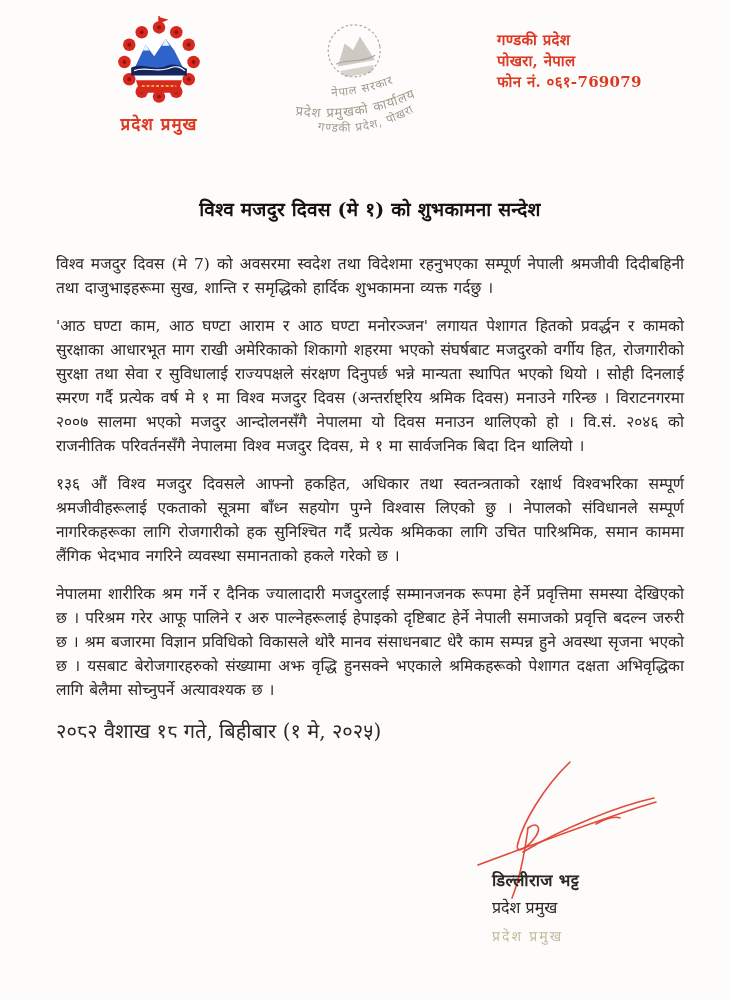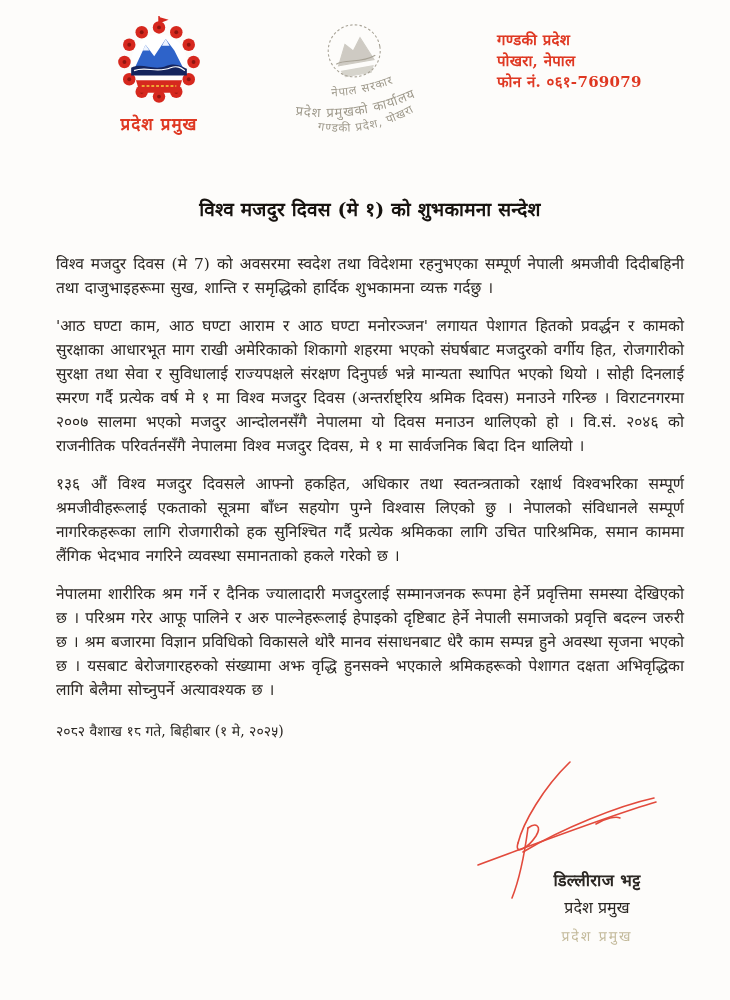--- a/index.html
+++ b/index.html
@@ -29,26 +29,26 @@
   
   .content{position:absolute;top:158px;left:56px;width:628px;color:#2b2723;margin-top:38px;}
   .letter-title{
     text-align:center;font-size:19px;font-weight:bold;color:#17130f;
     margin:0 0 30px 0;letter-spacing:.2px;
   }
   .para{
     margin:0 0 14px 0;font-size:15.5px;line-height:24px;
     text-align:justify;text-justify:inter-word;word-spacing:1px;
   }
-  .dateline{margin-top:10px;font-size:14px;line-height:30px;}
+  .dateline{margin-top:10px;font-size:20px;line-height:30px;}
   .dateline div{white-space:nowrap;}
 
   
   .signature{position:absolute;left:468px;top:748px;width:215px;height:152px;}
-  .signatory{position:absolute;right:28px;top:868px;width:210px;text-align:center;color:#2b2723;}
+  .signatory{position:absolute;right:28px;top:868px;width:210px;color:#2b2723;}
   .signatory .name{font-size:16.5px;font-weight:bold;letter-spacing:.3px;}
   .signatory .designation{font-size:16px;margin-top:5px;}
   .stamp-remnant{
     margin-top:8px;font-size:14px;color:rgba(148,132,76,.55);
     filter:blur(.4px);letter-spacing:2px;
   }
 </style>
 </head>
 <body>
 

